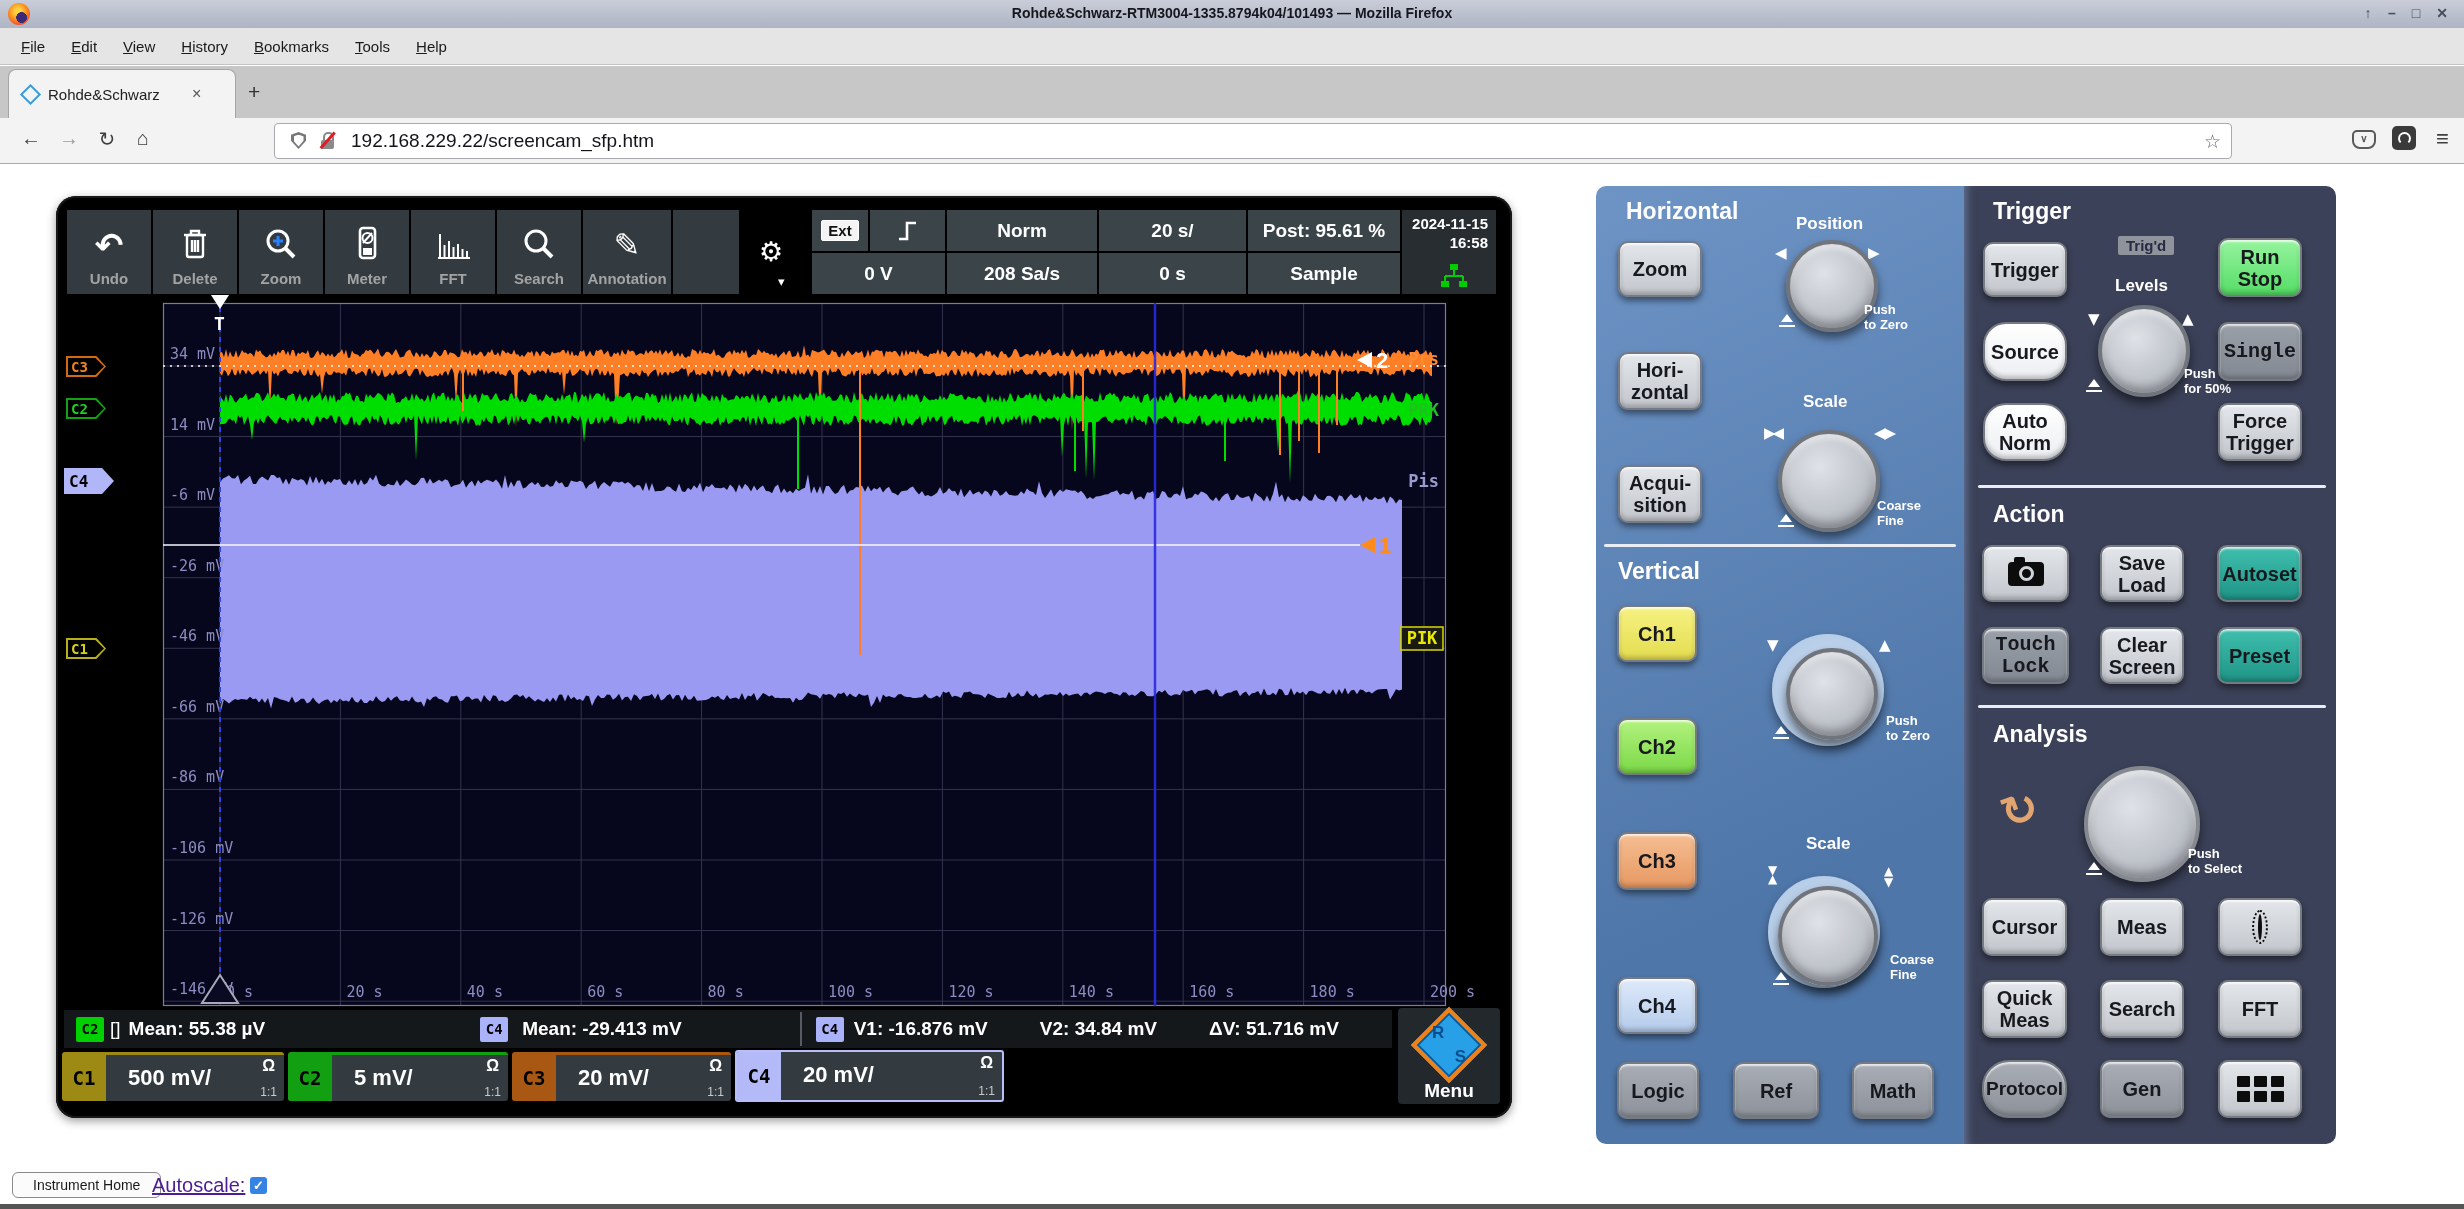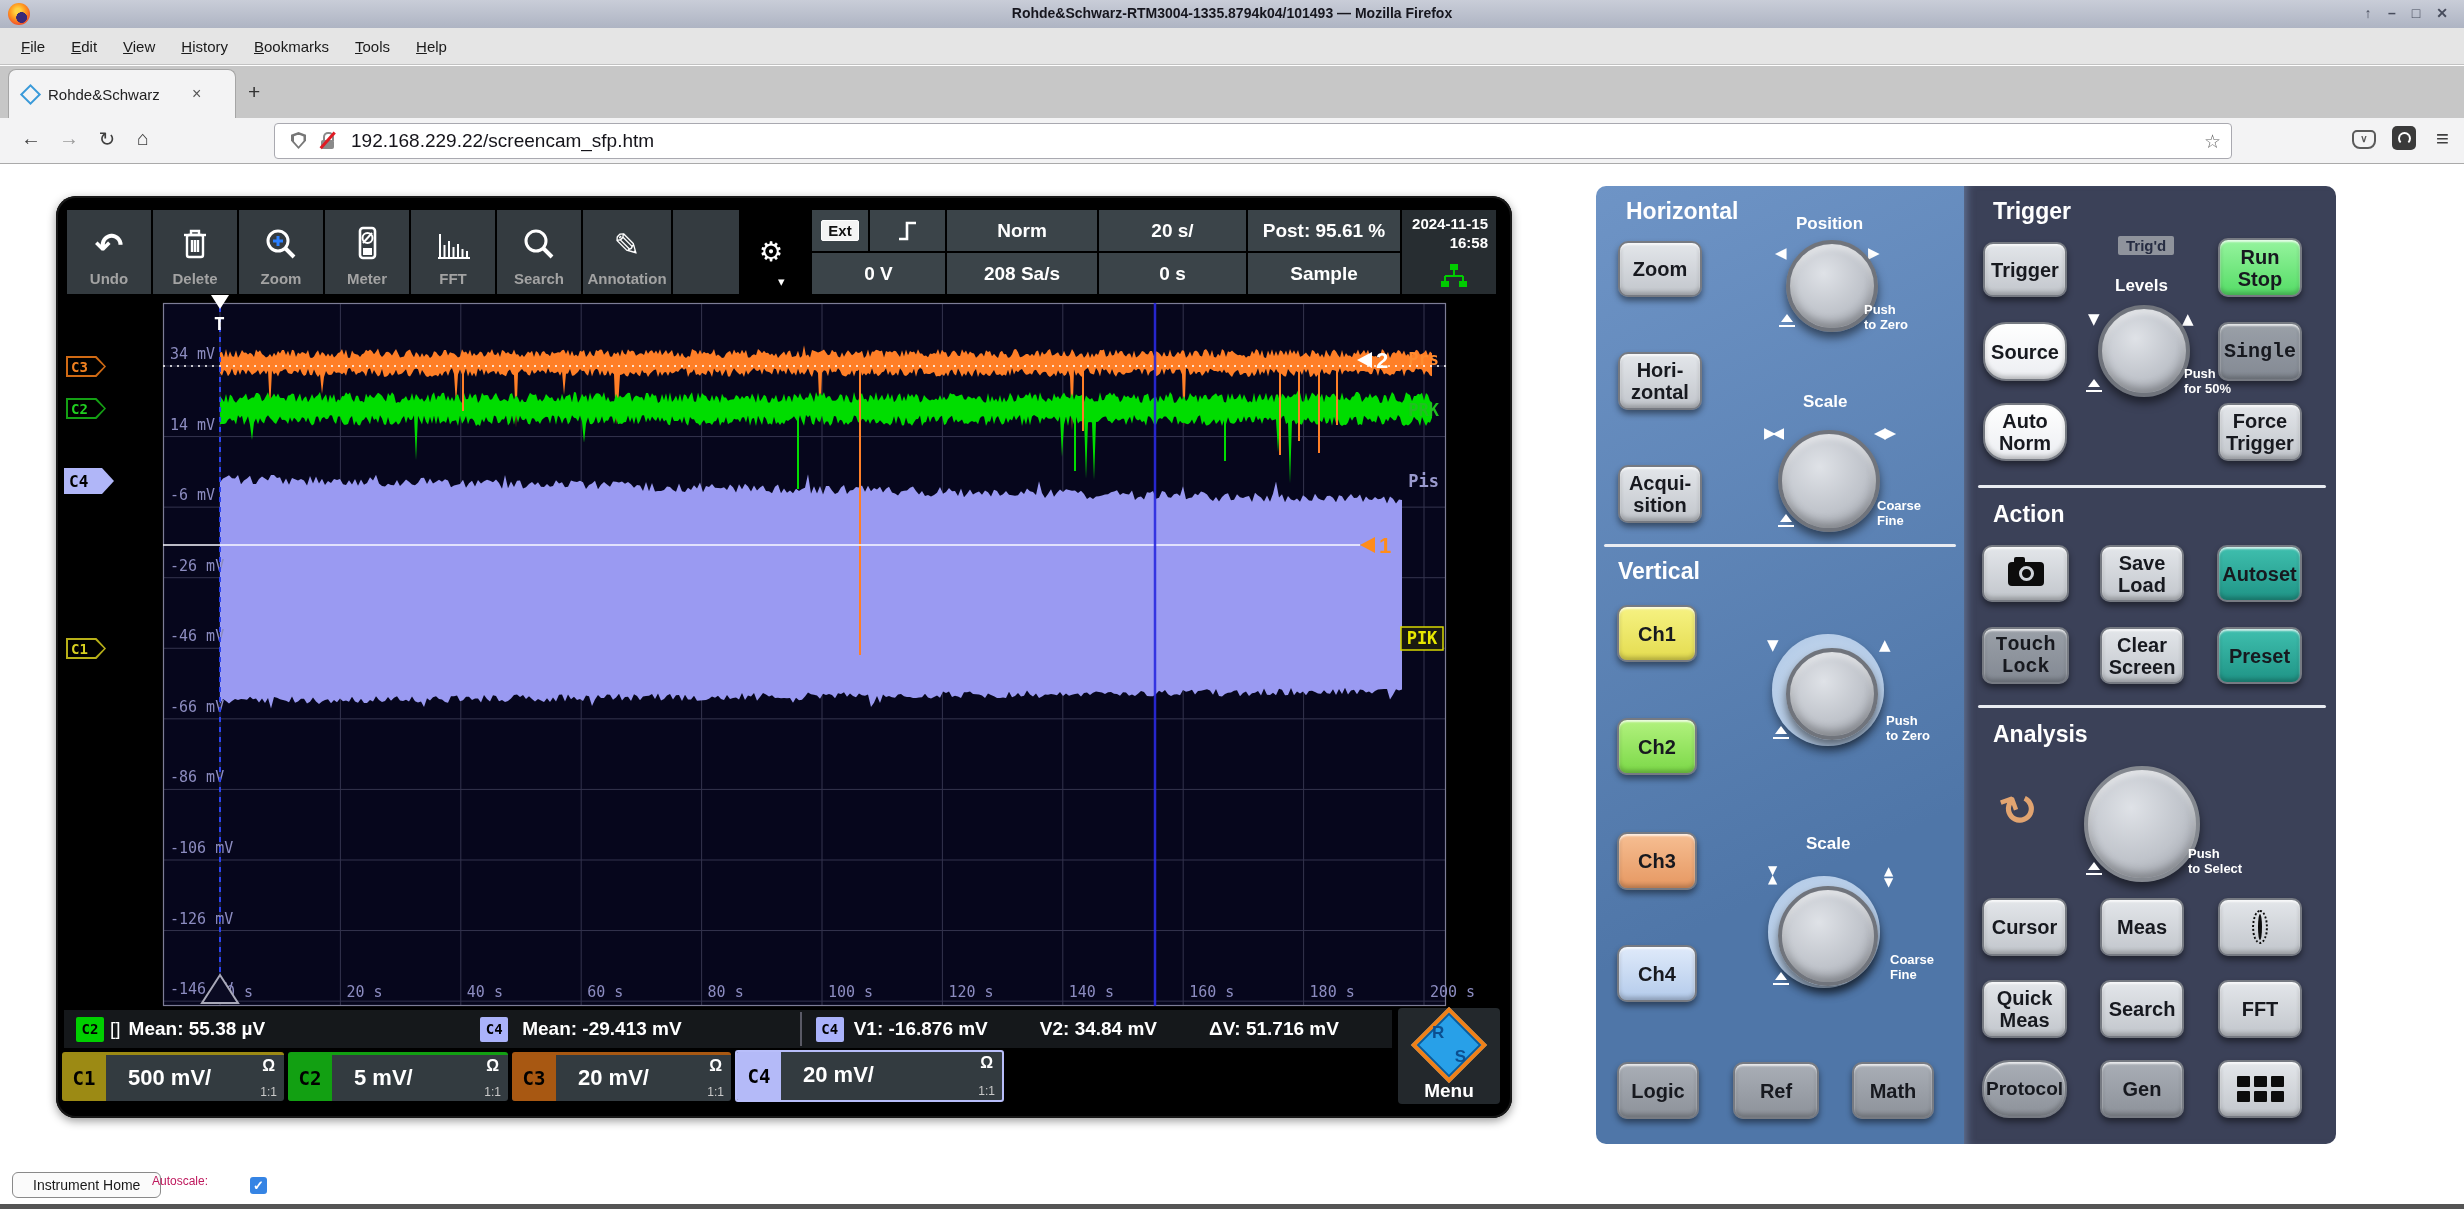--- a/index.html
+++ b/index.html
@@ -94,21 +94,21 @@
         box-shadow:0 4px 6px rgba(0,0,0,.45),inset 0 2px 2px rgba(255,255,255,.75),inset 0 -3px 4px rgba(0,0,0,.22);}
   .pre{white-space:pre-line;}
   .pbtn.white{background:linear-gradient(#ffffff,#eceef2);border-radius:23px;}
   .pbtn.dim{background:linear-gradient(#999fa7,#83899174);background:linear-gradient(#9aa0a8,#838993);font-family:Liberation Mono, monospace;}
   .pbtn.gray2{background:linear-gradient(#a9aeb6,#8d929a);}
   .pbtn.green{background:linear-gradient(#96f49e,#55dc66);}
   .pbtn.teal{background:linear-gradient(#3fbfae,#1f9486);}
   .pbtn.chy{background:linear-gradient(#f6f282,#e4dc50);}
   .pbtn.chg{background:linear-gradient(#b2f27e,#7cd848);}
   .pbtn.cho{background:linear-gradient(#f6be92,#e69862);}
-  .pbtn.chb{background:linear-gradient(#dfeafa,#b4cbeb);}
+  .pbtn.chb{background:linear-gradient(#dfeafa,#b4cbeb);margin-top:32px;}
   .knob{border-radius:50%;border:4px solid #70747c;
         background:radial-gradient(circle at 40% 35%,#dfe2e7,#c0c4cb 55%,#a7abb3 80%,#8a8e96 100%);
         box-shadow:0 6px 10px rgba(0,0,0,.5),inset 0 -5px 8px rgba(0,0,0,.25),inset 0 4px 6px rgba(255,255,255,.6);}
   .ring{border-radius:50%;background:radial-gradient(circle,#d4e3f4,#a9c3e3);box-shadow:0 6px 10px rgba(0,0,0,.4);}
   .karr{color:#fff;font-size:15px;font-weight:700;font-family:"DejaVu Sans",sans-serif;}
   .klabel{color:#fff;font-size:13px;font-weight:700;line-height:15px;}
   .push-ico{width:16px;height:13px;}
   .push-ico::before{content:"";position:absolute;left:2px;top:0;border-left:6px solid transparent;border-right:6px solid transparent;border-bottom:8px solid #fff;}
   .push-ico::after{content:"";position:absolute;left:0;bottom:0;width:16px;height:2.5px;background:#fff;}
   .trigd{background:#8f939c;color:#262c42;font-size:15px;font-weight:700;padding:1px 8px;border-radius:2px;}
@@ -117,21 +117,21 @@
   .cam::before{content:"";position:absolute;top:-5px;left:6px;width:11px;height:6px;background:#0c0c0c;border-radius:2px 2px 0 0;}
   .cam::after{content:"";position:absolute;left:11px;top:4px;width:9px;height:9px;border:3px solid #cfd3d9;border-radius:50%;}
   .rays{border:2px dotted #0c0c0c;border-radius:50%;padding:4px;}
   .halfsun{width:22px;height:22px;border-radius:50%;border:2px solid #0c0c0c;
            background:linear-gradient(135deg,#0c0c0c 50%,rgba(0,0,0,0) 50%);box-sizing:border-box;}
   .appgrid{display:grid;grid-template-columns:repeat(3,13px);grid-auto-rows:11px;gap:4px;}
   .appgrid i{background:#0c0c0c;border-radius:1px;}
   
   #homebtn{left:12px;top:1172px;padding:4px 20px;border:1px solid #8a8a8a;border-radius:6px;background:#fbfbfb;
            font-size:14px;color:#1a1a1a;}
-  #autoscale-label{left:152px;top:1174px;font-size:12px;color:#be185d;}
+  #autoscale-label{left:152px;top:1174px;font-size:20px;color:#4c1d95;text-decoration:underline;}
   #autoscale-box{left:250px;top:1177px;width:17px;height:17px;background:#3584e4;border-radius:3px;color:#fff;
                  font-size:13px;font-weight:700;text-align:center;line-height:17px;}
 </style>
 </head>
 <body>
 
 <div id="page">
 
   <div class="abs" id="titlebar">
     <div class="abs" id="ffx"></div>

